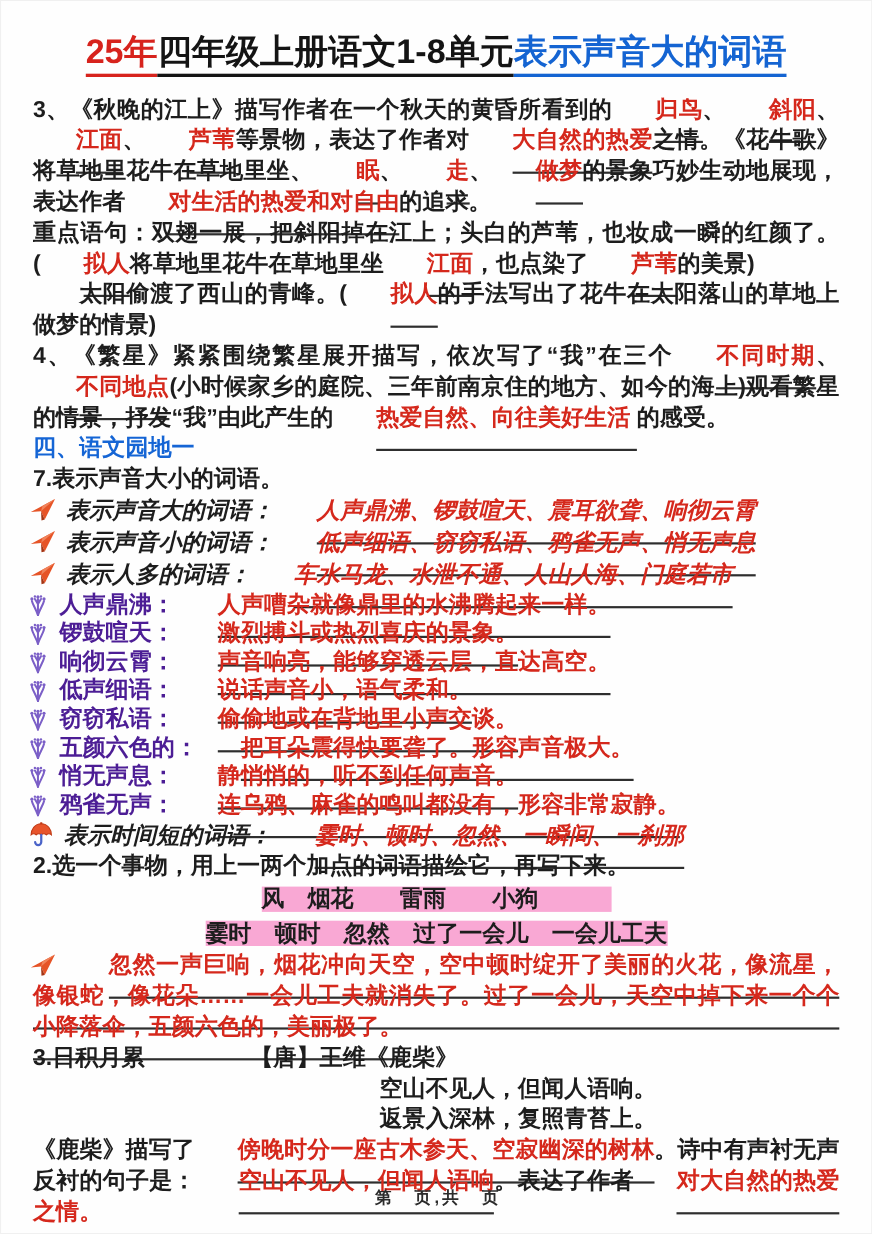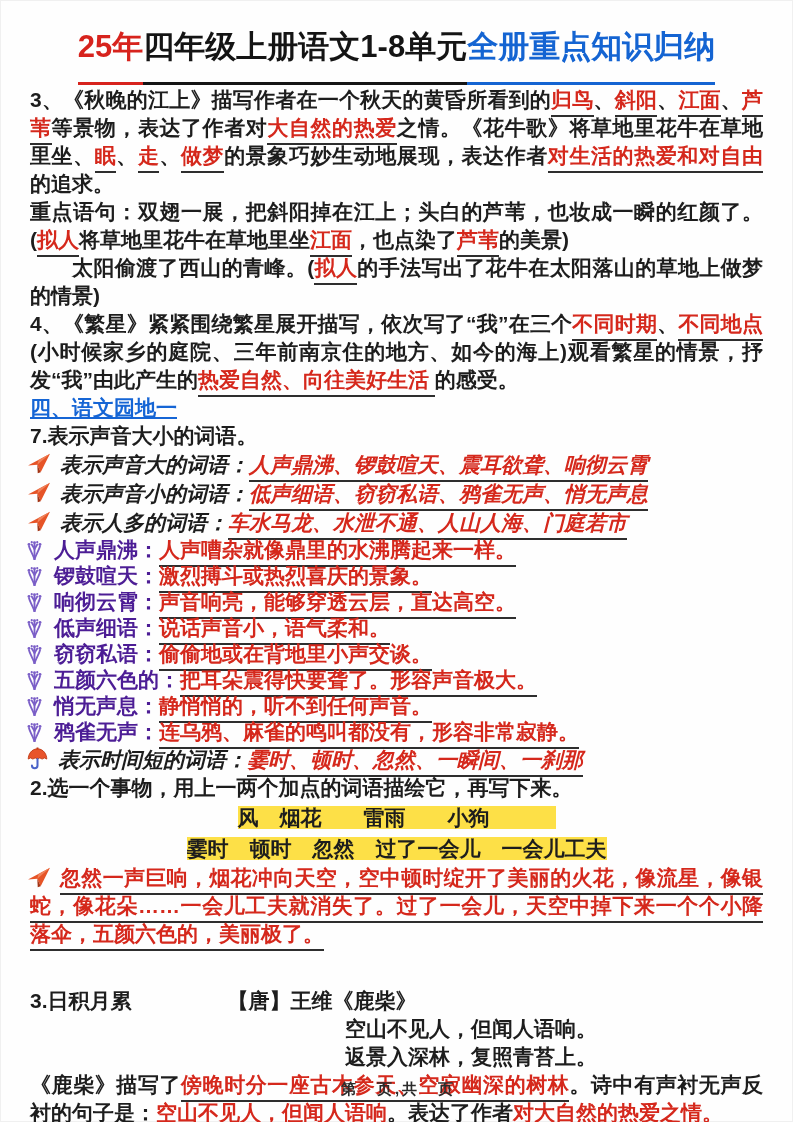--- a/index.html
+++ b/index.html
@@ -1,53 +1,53 @@
 <!DOCTYPE html>
 <html><head>
 <meta charset="utf-8">
 <style>
   html,body{margin:0;padding:0;background:#ffffff;}
   .page{position:relative;width:793px;height:1122px;background:#fefefe;overflow:hidden;
         font-family:"Liberation Sans","DejaVu Sans",sans-serif;font-weight:700;color:#1d1d1d;
         box-shadow:inset 0 0 0 1px #f0f0f0;}
   .inner{padding:20px 30px 0 30px;}
   .title{text-align:center;font-size:31px;font-weight:800;margin:6px 0 18px 0;white-space:nowrap;}
-  .title .seg{padding-bottom:18px;border-bottom:3px solid;}
+  .title .seg{padding-bottom:3px;border-bottom:3px solid;}
   .t-red{color:#d7231d;border-color:#d7231d;}
   .t-black{color:#141414;border-color:#141414;}
   .t-blue{color:#1464d2;border-color:#1464d2;}
   .p{font-size:21px;line-height:28px;text-align:justify;}
   .indent{text-indent:2em;}
   .def{line-height:26px;}
   .listline{line-height:29px;font-style:italic;}
   .center{text-align:center;line-height:31px;}
   .poem{padding-left:315px;text-align:left;}
-  .row{text-align:left;margin-top:39px;}
+  .row{text-align:left;}
   .r{color:#d5281c;}
-  .u{border-bottom:2px solid #2e2e2e;padding-bottom:4px;}
-  .blue{color:#1565d5;text-decoration:underline;}
+  .u{border-bottom:2px solid #2e2e2e;padding-bottom:17px;margin-left:39px;}
+  .blue{color:#1565d5;}
   .cyan{color:#4c1d95;}
-  .hl{background:#fde047;}
+  .hl{background:#f9a8d4;}
   .hl1{padding-right:66px;}
   .pt{margin-left:96px;}
   .icon{float:left;height:24px;margin:2px 4px 0 -4px;}
   .icon svg{display:block;}
   .icon-plane{width:30px;}
   .icon-sprig{width:24px;}
   .icon-umbrella{width:28px;}
   .footer{position:absolute;left:4px;right:0;top:1080px;text-align:center;font-size:15px;
           color:#2b2b2b;font-weight:600;letter-spacing:3px;}
 </style>
 </head>
 <body>
 
 <div class="page">
   <div class="inner">
     <div class="title">
-      <span class="seg t-red">25年</span><span class="seg t-black">四年级上册语文1-8单元</span><span class="seg t-blue">全册重点知识归纳</span>
+      <span class="seg t-red">25年</span><span class="seg t-black">四年级上册语文1-8单元</span><span class="seg t-blue">表示声音大的词语</span>
     </div>
     <div>
         <div class="p "><span class="">3、《秋晚的江上》描写作者在一个秋天的黄昏所看到的</span><span class="r u">归鸟</span><span class="">、</span><span class="r u">斜阳</span><span class="">、</span><span class="r u">江面</span><span class="">、</span><span class="r u">芦苇</span><span class="">等景物，表达了作者对</span><span class="r u">大自然的热爱</span><span class="">之情。《花牛歌》将草地里花牛在草地里坐、</span><span class="r u">眠</span><span class="">、</span><span class="r u">走</span><span class="">、</span><span class="r u">做梦</span><span class="">的景象巧妙生动地展现，表达作者</span><span class="r u">对生活的热爱和对自由</span><span class="">的追求。</span></div>
         <div class="p "><span class="">重点语句：双翅一展，把斜阳掉在江上；头白的芦苇，也妆成一瞬的红颜了。(</span><span class="r u">拟人</span><span class="">将草地里花牛在草地里坐</span><span class="r u">江面</span><span class="">，也点染了</span><span class="r u">芦苇</span><span class="">的美景)</span></div>
         <div class="p indent"><span class="">太阳偷渡了西山的青峰。(</span><span class="r u">拟人</span><span class="">的手法写出了花牛在太阳落山的草地上做梦的情景)</span></div>
         <div class="p "><span class="">4、《繁星》紧紧围绕繁星展开描写，依次写了“我”在三个</span><span class="r u">不同时期</span><span class="">、</span><span class="r u">不同地点</span><span class="">(小时候家乡的庭院、三年前南京住的地方、如今的海上)观看繁星的情景，抒发“我”由此产生的</span><span class="r u">热爱自然、向往美好生活 </span><span class="">的感受。</span></div>
         <div class="p "><span class="blue">四、语文园地一</span></div>
         <div class="p "><span class="">7.表示声音大小的词语。</span></div>
         <div class="p listline"><span class="icon icon-plane">
   <svg viewBox="0 0 30 26" width="26" height="22" xmlns="http://www.w3.org/2000/svg">

